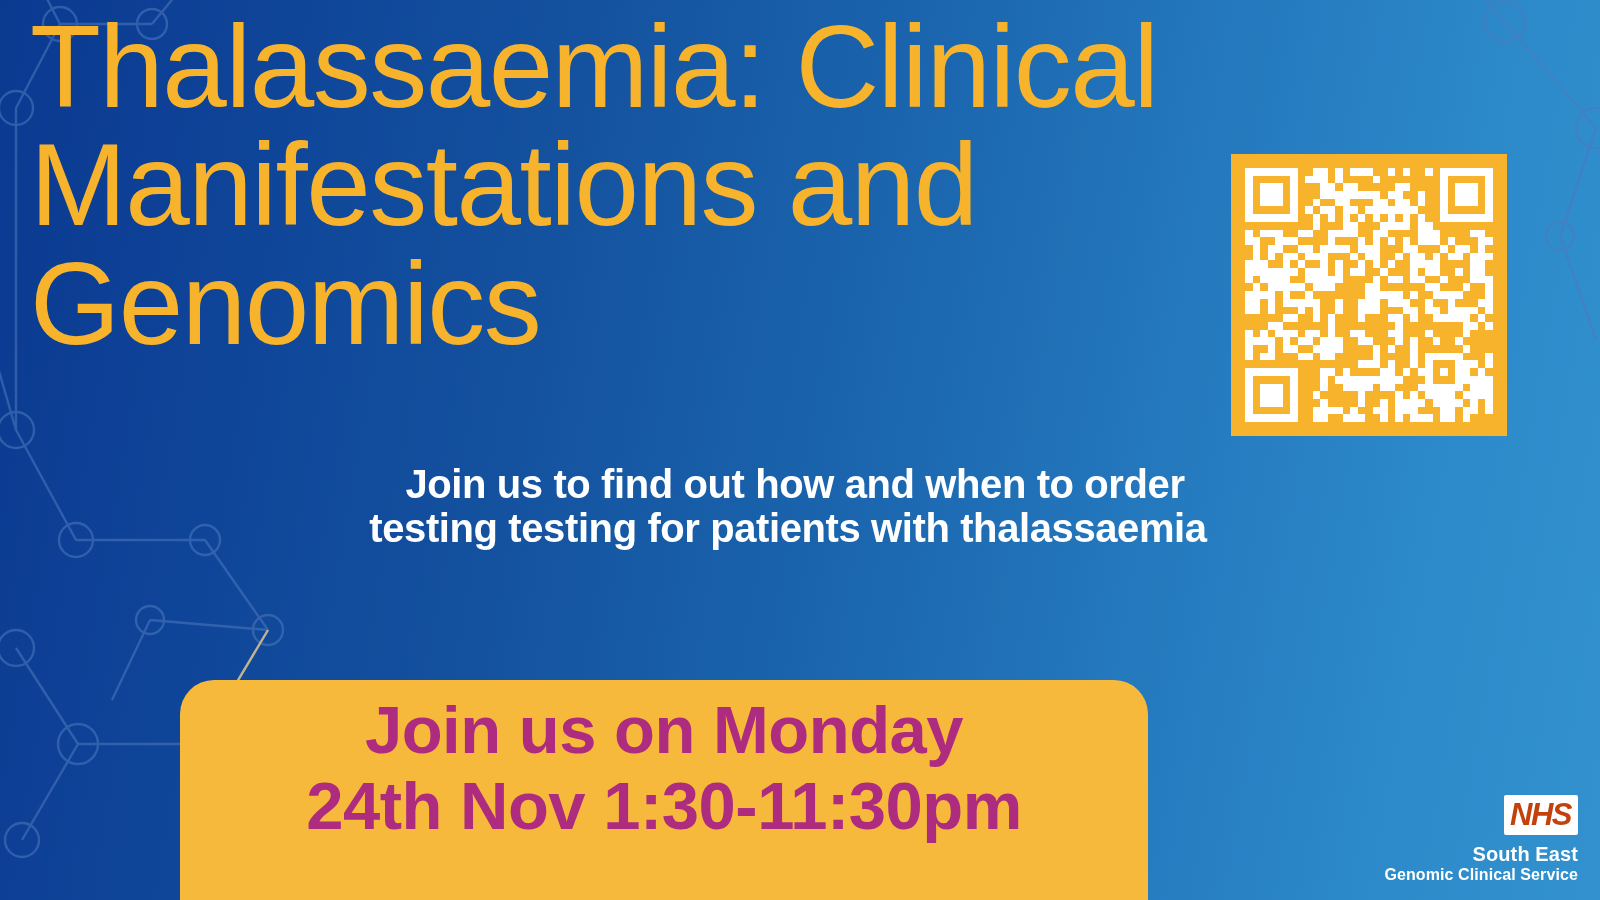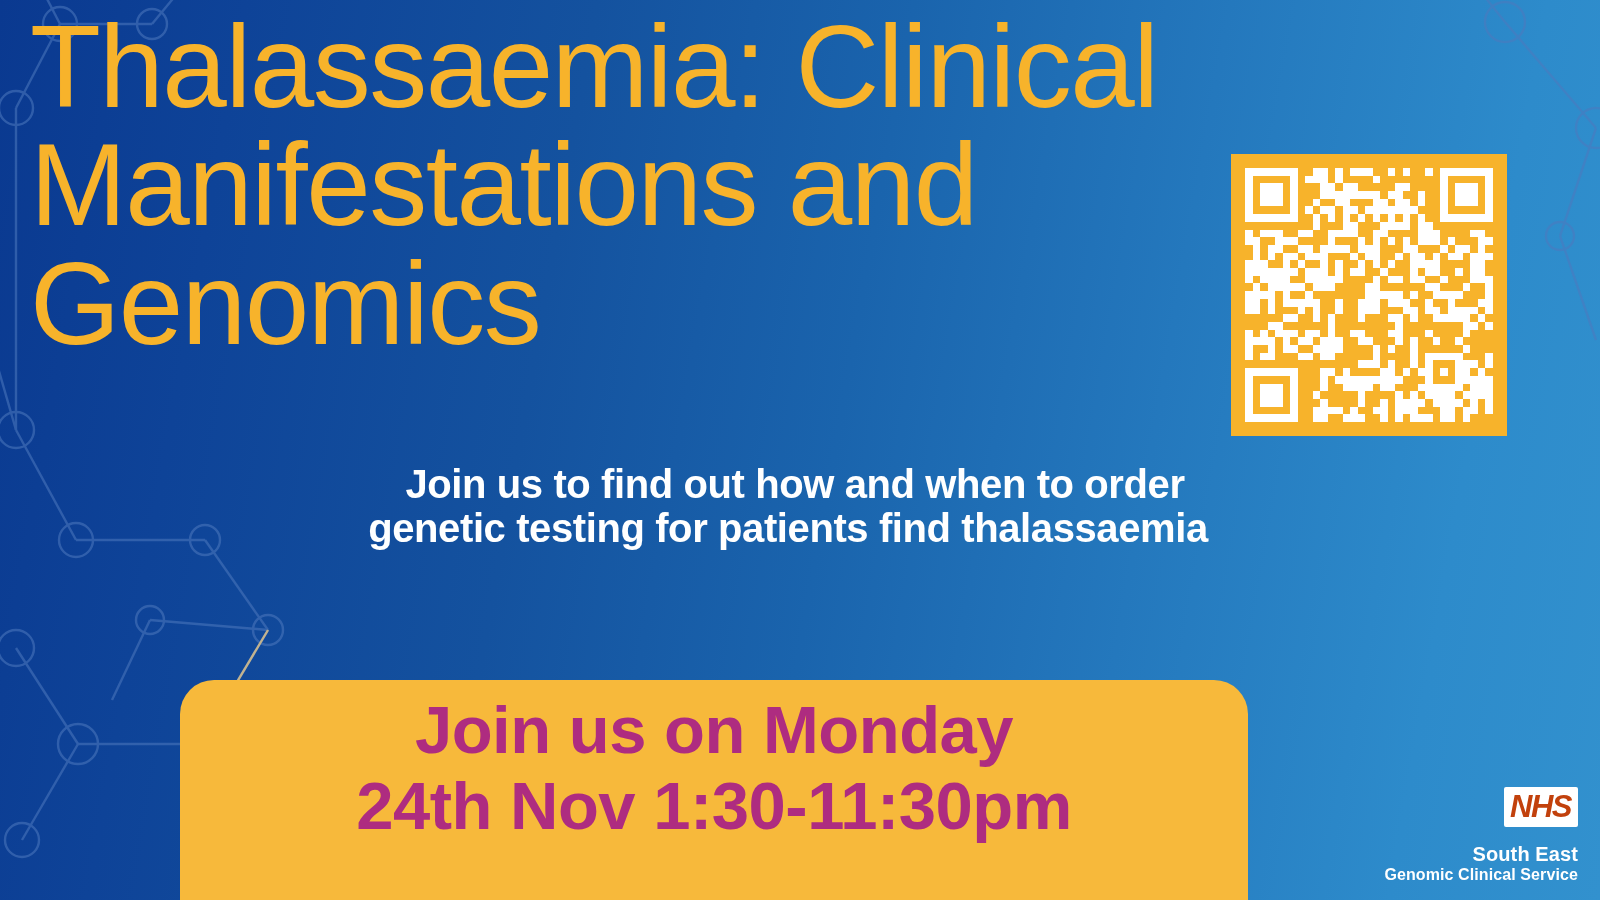--- a/index.html
+++ b/index.html
@@ -83,21 +83,21 @@
     letter-spacing: -0.4px;
   }
   #subtitle .l1 { display: block; padding-left: 14px; }
   #subtitle .l2 { display: block; }
 
   
   #cta {
     position: absolute;
     left: 180px;
     top: 680px;
-    width: 1068px;
+    width: 968px;
     height: 220px;
     background: #F7B93B;
     border-radius: 34px 34px 0 0;
     display: flex;
     flex-direction: column;
     align-items: center;
     justify-content: flex-start;
     padding-top: 12px;
   }
   #cta .cta-line {
@@ -129,21 +129,21 @@
     letter-spacing: -1.5px;
     padding: 4px 7px 5px 6px;
     border-radius: 2px;
   }
   #nhs-line1 {
     display: block;
     color: #FFFFFF;
     font-size: 20px;
     font-weight: bold;
     line-height: 1.12;
-    margin-top: 16px;
+    margin-top: 8px;
     letter-spacing: 0.1px;
   }
   #nhs-line2 {
     display: block;
     color: #FFFFFF;
     font-size: 16px;
     font-weight: bold;
     line-height: 1.15;
     letter-spacing: 0.1px;
   }
@@ -1294,21 +1294,21 @@
         <i></i>
         <i class="on"></i>
         <i></i>
         <i></i>
         <i></i>
       </div>
   </div>
 
   <div id="subtitle">
     <span class="l1">Join us to find out how and when to order</span>
-    <span class="l2">genetic testing for patients find thalassaemia</span>
+    <span class="l2">testing testing for patients with thalassaemia</span>
   </div>
 
   <div id="cta">
     <span class="cta-line">Join us on Monday</span>
     <span class="cta-line">24th Nov 1:30-11:30pm</span>
   </div>
 
   <div id="nhs-logo">
     <span id="nhs-mark">NHS</span>
     <span id="nhs-line1">South East</span>

